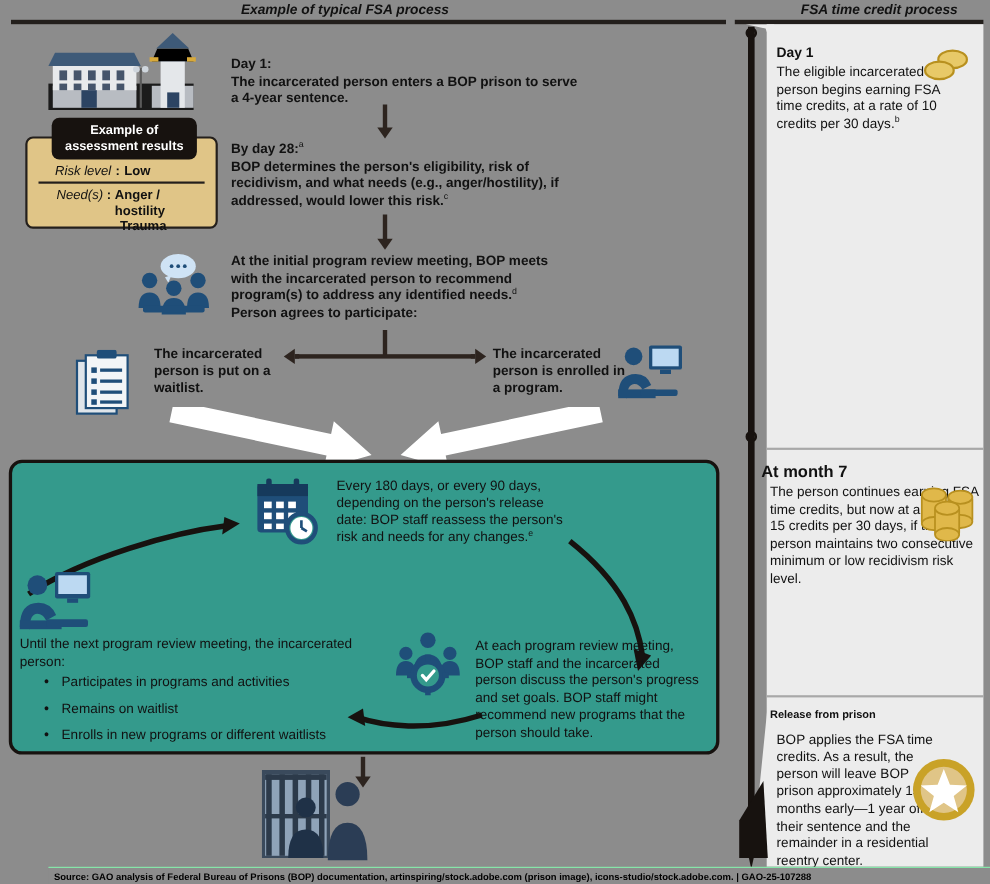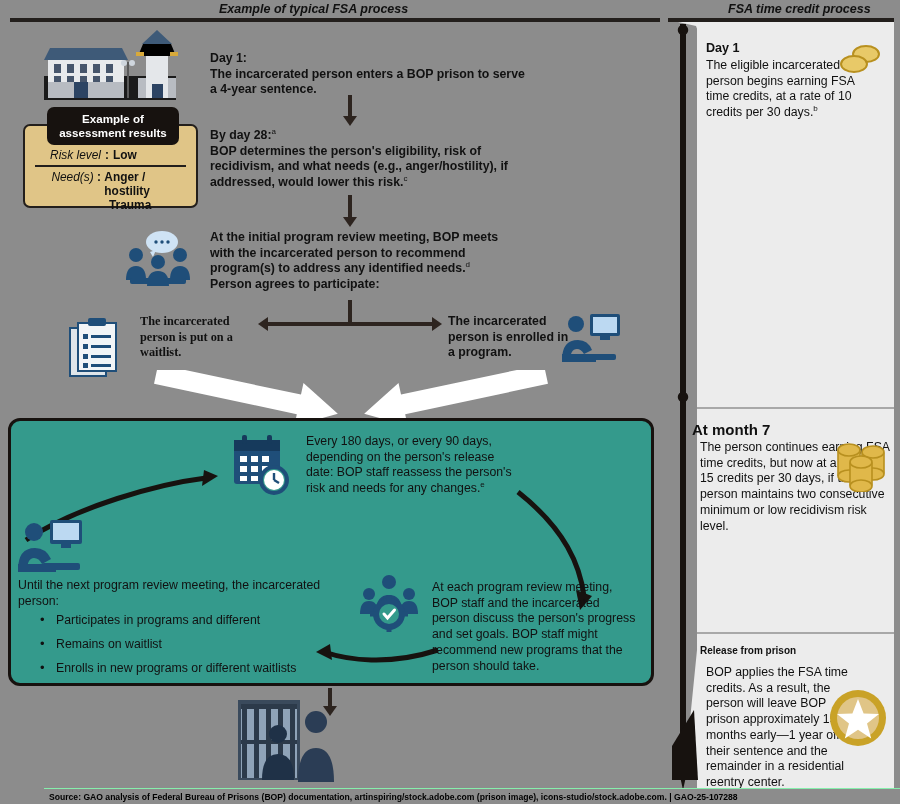--- a/index.html
+++ b/index.html
@@ -210,21 +210,21 @@
     <rect x="8" y="50" width="56" height="6" rx="2" fill="#1f4e79"></rect>
   </svg>
 
   <div class="vline" style="left:348px; top:300px; height:24px;"></div>
   <div class="hline" style="left:268px; top:322px; width:164px;"></div>
   <div class="vline" style="left:268px; top:322px; height:4px;"></div>
   <div class="vline" style="left:428px; top:322px; height:4px;"></div>
   <div class="arrowleft" style="left:258px; top:317px;"></div>
   <div class="arrowright" style="left:432px; top:317px;"></div>
 
-  <div class="txt bold" style="left:140px; top:314px; width:120px;font-family:Liberation Serif, serif;">The incarcerated person is put on a waitlist.</div>
+  <div class="txt bold" style="left:140px; top:314px; width:120px;">The incarcerated person is put on a waitlist.</div>
   <div class="txt bold" style="left:448px; top:314px; width:122px;">The incarcerated person is enrolled in a program.</div>
 
   <svg class="icon" style="left:68px; top:318px; width:66px; height:62px;" viewBox="0 0 66 62">
     <rect x="2" y="10" width="36" height="48" fill="#dfe5ea" stroke="#1f4e79" stroke-width="2"></rect>
     <rect x="10" y="5" width="38" height="48" fill="#f2f5f7" stroke="#1f4e79" stroke-width="2"></rect>
     <rect x="20" y="0" width="18" height="8" rx="2" fill="#1f4e79"></rect>
     <g fill="#1f4e79">
       <rect x="15" y="16" width="5" height="5"></rect>
         <rect x="23" y="17" width="20" height="3"></rect>
       <rect x="15" y="26" width="5" height="5"></rect>
@@ -295,21 +295,21 @@
     <rect x="45" y="26" width="10" height="4" fill="#1f4e79"></rect>
     <circle cx="18" cy="14" r="9" fill="#1f4e79"></circle>
     <path d="M2 52 q0-22 17-22 q11 0 16 11 l-9 5 q-3-6 -8-6 q-7 0-7 14 z" fill="#1f4e79"></path>
     <rect x="2" y="46" width="38" height="8" fill="#1f4e79"></rect>
     <rect x="26" y="45" width="38" height="7" rx="2" fill="#1f4e79"></rect>
   </svg>
 
   <div class="txt" style="left:18px; top:578px; width:310px;">
     <span>Until the next program review meeting, the incarcerated person:</span>
     <ul class="bullets">
-      <li>Participates in programs and different</li>
+      <li>Participates in programs and activities</li>
       <li>Remains on waitlist</li>
       <li>Enrolls in new programs or different waitlists</li>
     </ul>
   </div>
 
   <svg class="icon" style="left:358px; top:570px; width:62px; height:62px;" viewBox="0 0 62 62">
     <circle cx="31" cy="12" r="7" fill="#1f4e79"></circle>
     <circle cx="11" cy="24" r="6" fill="#1f4e79"></circle>
     <circle cx="51" cy="24" r="6" fill="#1f4e79"></circle>
     <path d="M2 44 q0-13 9-13 q9 0 9 13 z" fill="#1f4e79"></path>

